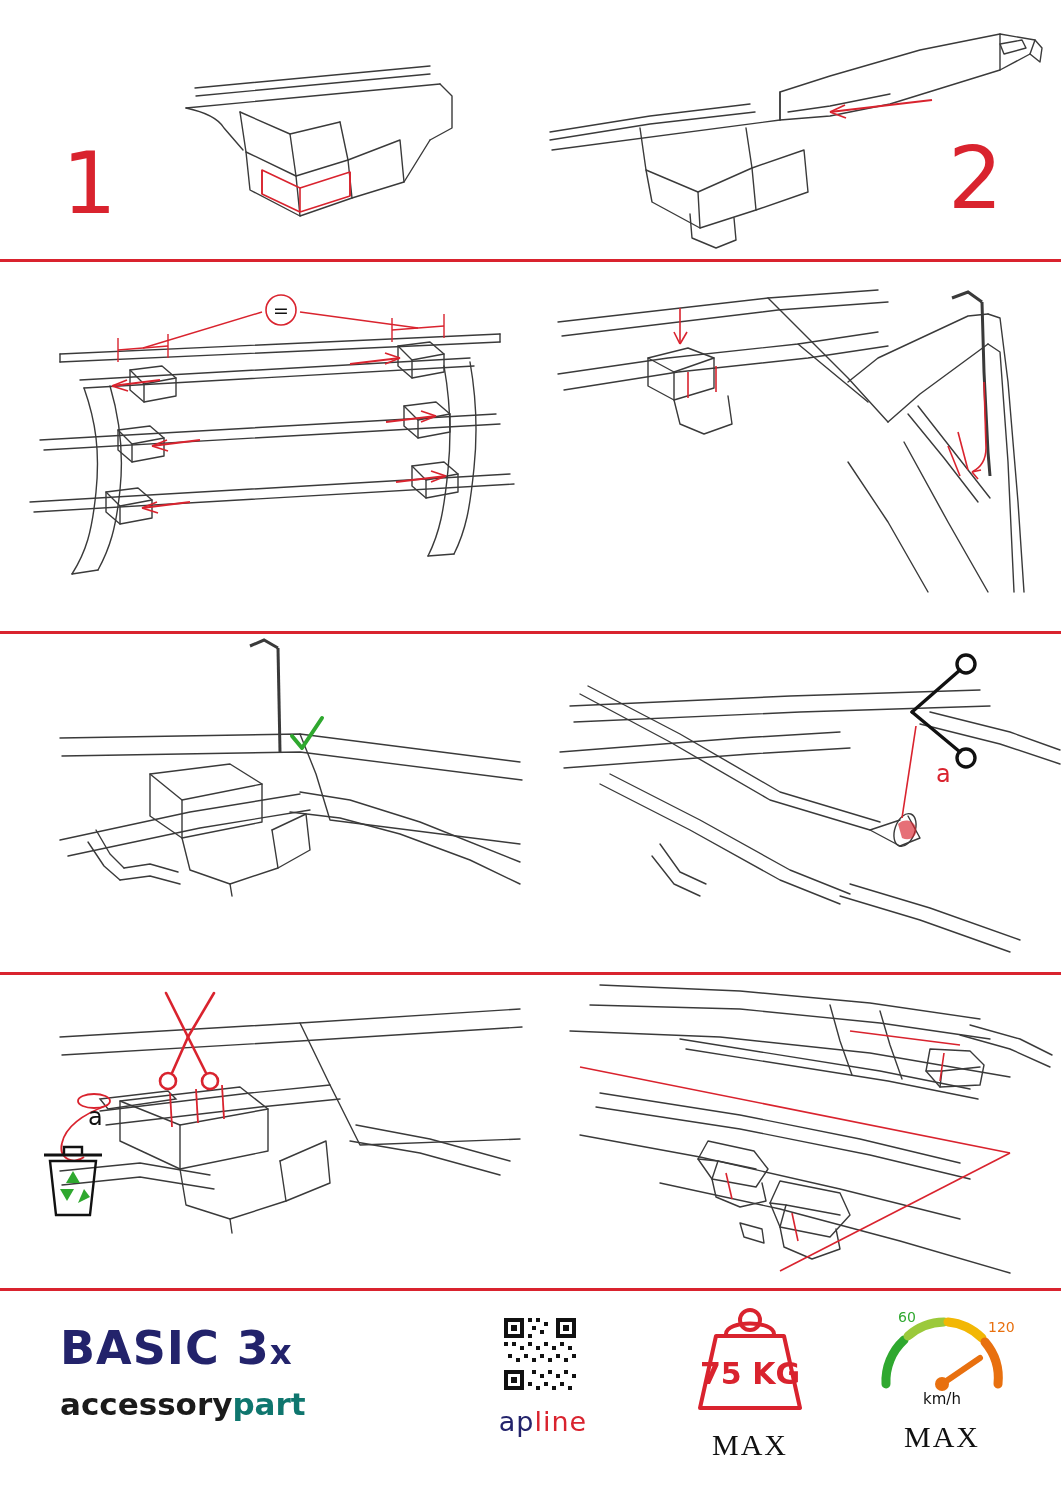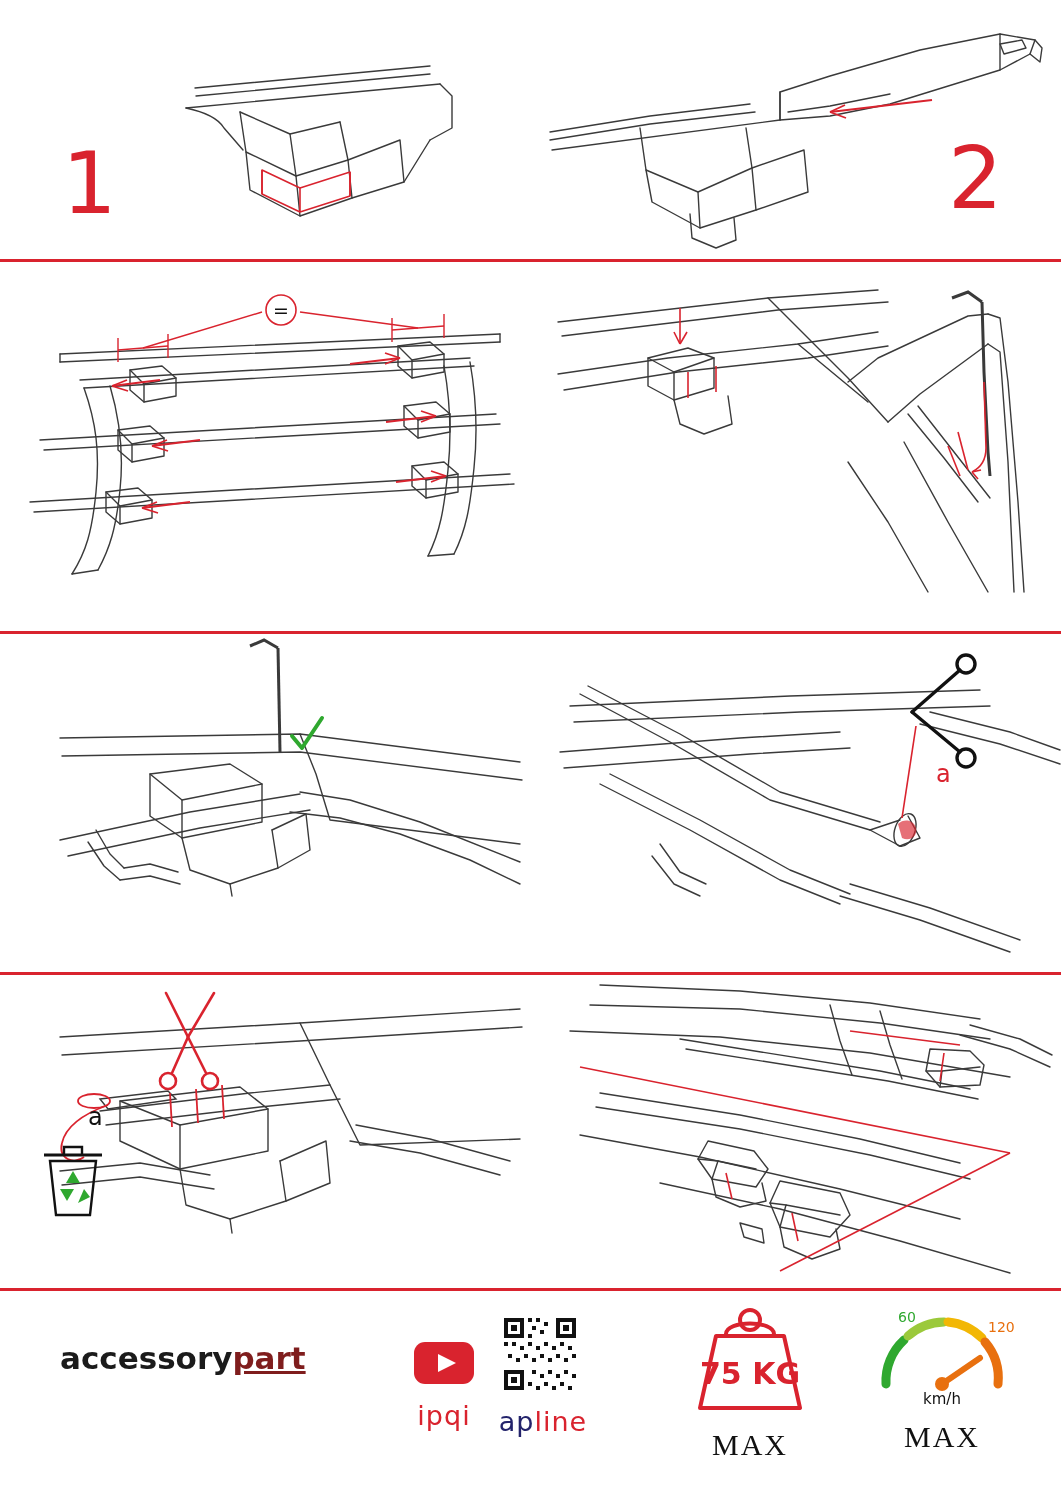--- a/index.html
+++ b/index.html
@@ -44,21 +44,21 @@
   .brand .b1 .x{font-size:34px;}
   .brand .b2{
     margin-top:18px;
     font-family:"DejaVu Sans", sans-serif;
     font-weight:bold;
     font-size:31px;
     color:#1b1b1b;
     letter-spacing:0px;
     line-height:1;
   }
-  .brand .b2 .red{color:#7f1d1d;text-decoration:underline;}
+  .brand .b2 .red{color:#0f766e;}
 
   .logo-block{position:absolute;text-align:center;}
   .logo-caption{
     font-family:"DejaVu Sans", sans-serif;
     font-size:27px;
     letter-spacing:1px;
     margin-top:8px;
   }
   .cap-mdak{color:#111;font-weight:500;}
   .cap-mdak .red{color:#d9232e;}
@@ -454,33 +454,29 @@
           <path d="M252 238 L258 266"></path>
         </g>
       </svg>
     </div>
 
   </div>
 
   <div class="footer">
 
     <div class="brand">
+      <div class="b1">
+        <span>BASIC 3</span><span class="x">x</span>
+      </div>
       <div class="b2">
         <span>accessory</span><span class="red">part</span>
       </div>
     </div>
 
 
-    <div class="logo-block" style="left:396px;top:44px;width:96px;">
-      <svg width="96" height="54" viewBox="0 0 96 54">
-        <rect x="18" y="8" width="60" height="42" rx="11" fill="#d9232e"></rect>
-        <path d="M42 20 L60 29 L42 38 Z" fill="#ffffff"></path>
-      </svg>
-      <div class="logo-caption cap-ipqi">ipqi</div>
-    </div>
 
     <div class="logo-block" style="left:478px;top:22px;width:130px;">
       <svg width="130" height="82" viewBox="0 0 130 82">
         <g fill="#111">
           <rect x="24" y="4" width="76" height="76" fill="#fff"></rect>
           <rect x="26" y="6" width="20" height="20"></rect>
             <rect x="30" y="10" width="12" height="12" fill="#fff"></rect>
             <rect x="33" y="13" width="6" height="6"></rect>
           <rect x="78" y="6" width="20" height="20"></rect>
             <rect x="82" y="10" width="12" height="12" fill="#fff"></rect>

